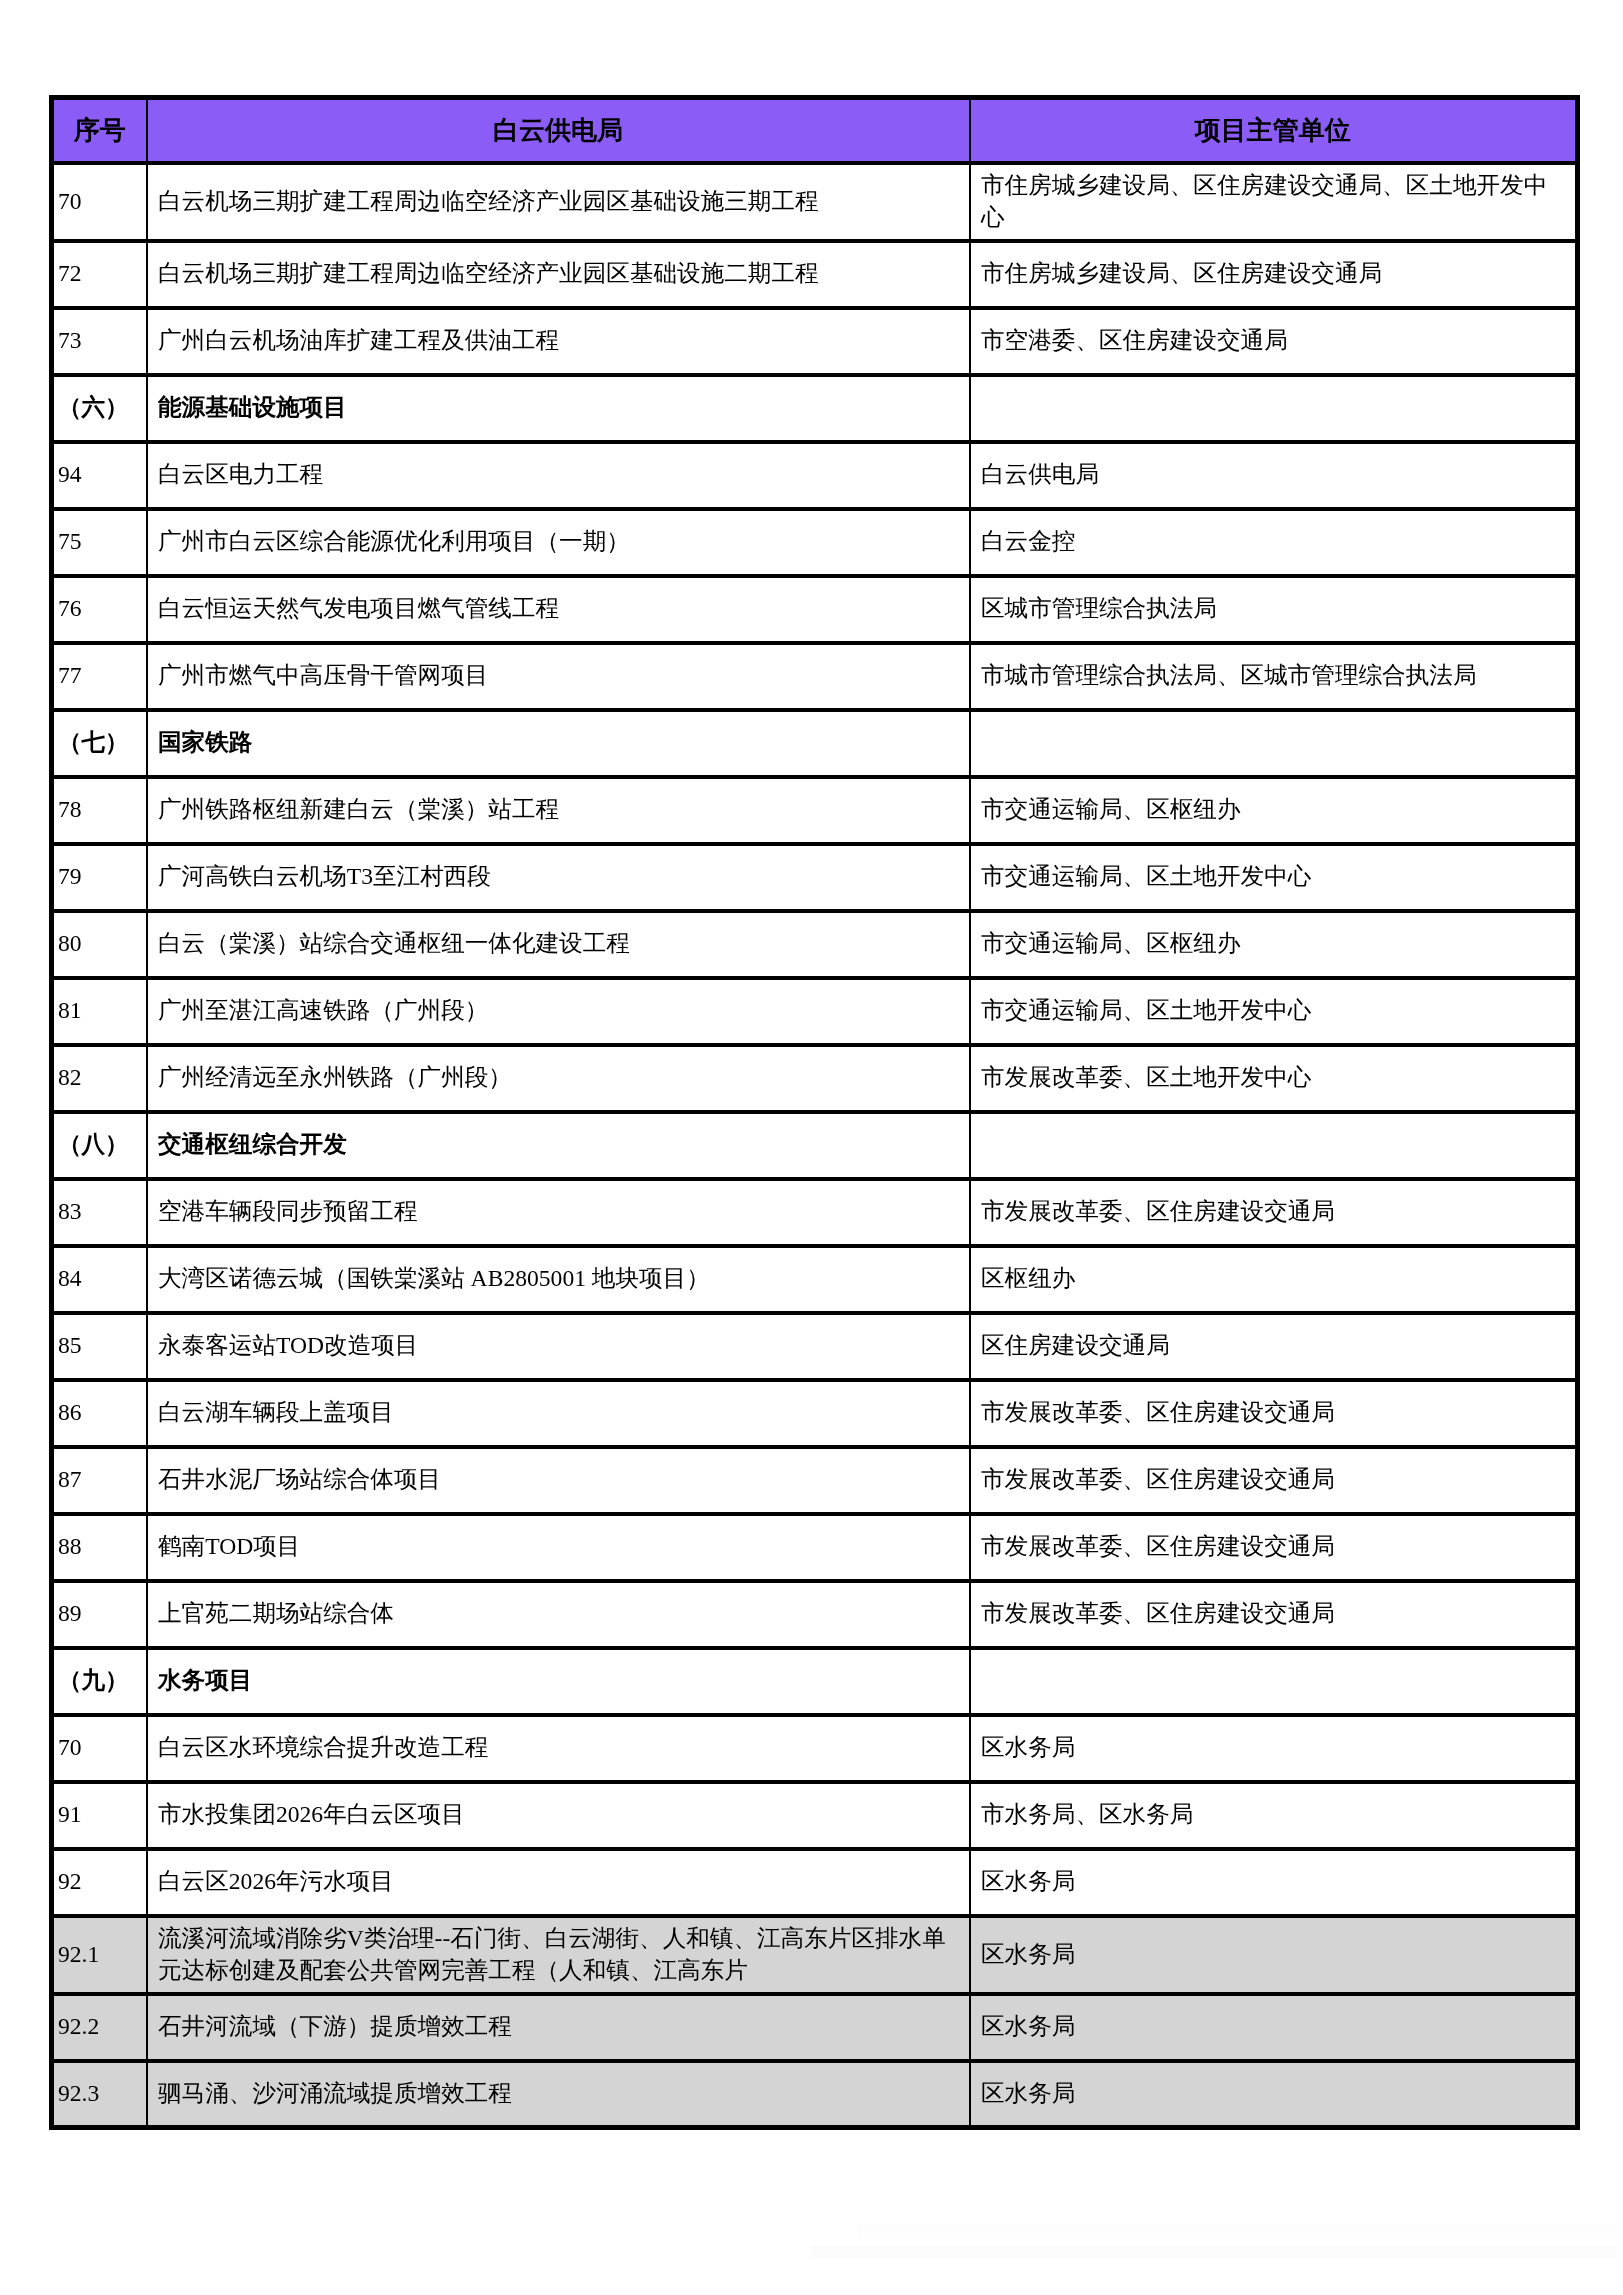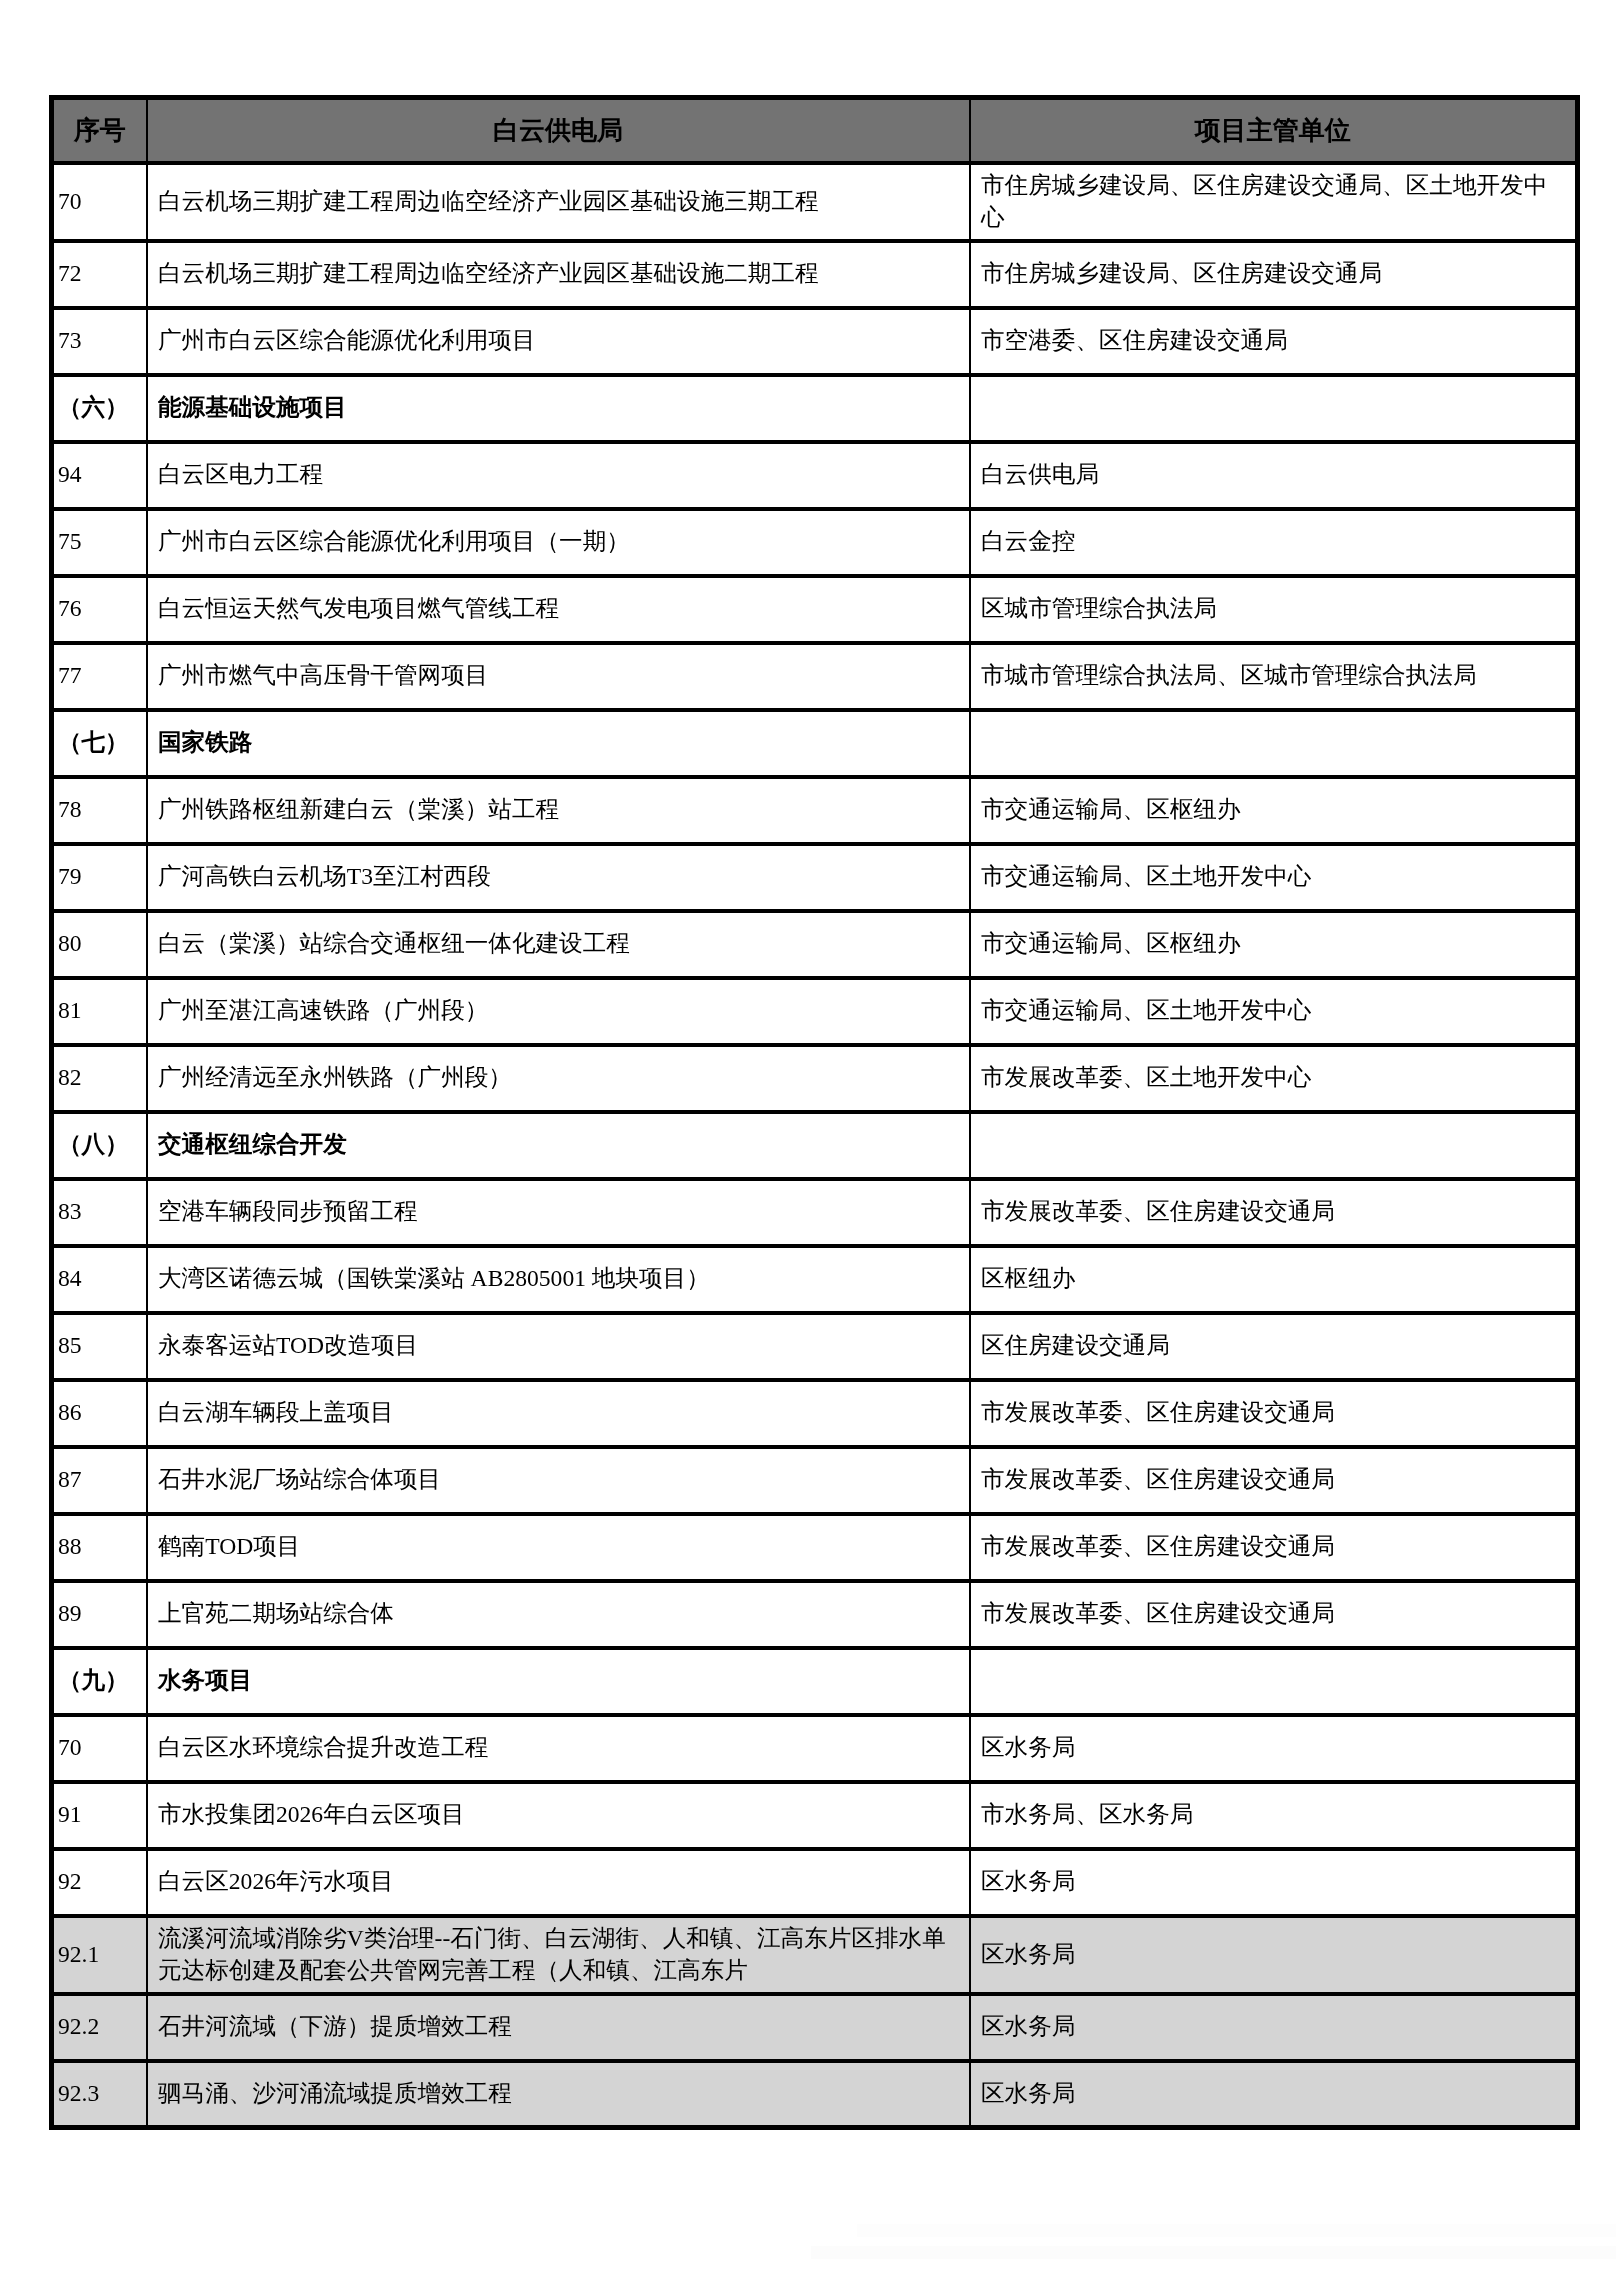--- a/index.html
+++ b/index.html
@@ -38,21 +38,21 @@
     vertical-align: middle;
     box-sizing: border-box;
     overflow: hidden;
   }
   th {
     height: 65px;
     font-size: 26px;
     font-weight: bold;
     text-align: center;
     padding: 3.9px 6.5px;
-    background: #737373;
+    background: #8b5cf6;
   }
   td {
     height: 67px;
     font-size: 23.6px;
     line-height: 1.35;
     padding: 5.2px 10.5px;
     background: #ffffff;
   }
   td.cell-num {
     text-align: left;
@@ -110,21 +110,21 @@
           <td class="cell-name">白云机场三期扩建工程周边临空经济产业园区基础设施三期工程</td>
           <td class="cell-org">市住房城乡建设局、区住房建设交通局、区土地开发中心</td>
         </tr>
         <tr class="item-row">
           <td class="cell-num">72</td>
           <td class="cell-name">白云机场三期扩建工程周边临空经济产业园区基础设施二期工程</td>
           <td class="cell-org">市住房城乡建设局、区住房建设交通局</td>
         </tr>
         <tr class="item-row">
           <td class="cell-num">73</td>
-          <td class="cell-name">广州市白云区综合能源优化利用项目</td>
+          <td class="cell-name">广州白云机场油库扩建工程及供油工程</td>
           <td class="cell-org">市空港委、区住房建设交通局</td>
         </tr>
         <tr class="section-row">
           <td class="cell-num">（六）</td>
           <td class="cell-name">能源基础设施项目</td>
           <td class="cell-org"></td>
         </tr>
         <tr class="item-row">
           <td class="cell-num">94</td>
           <td class="cell-name">白云区电力工程</td>

